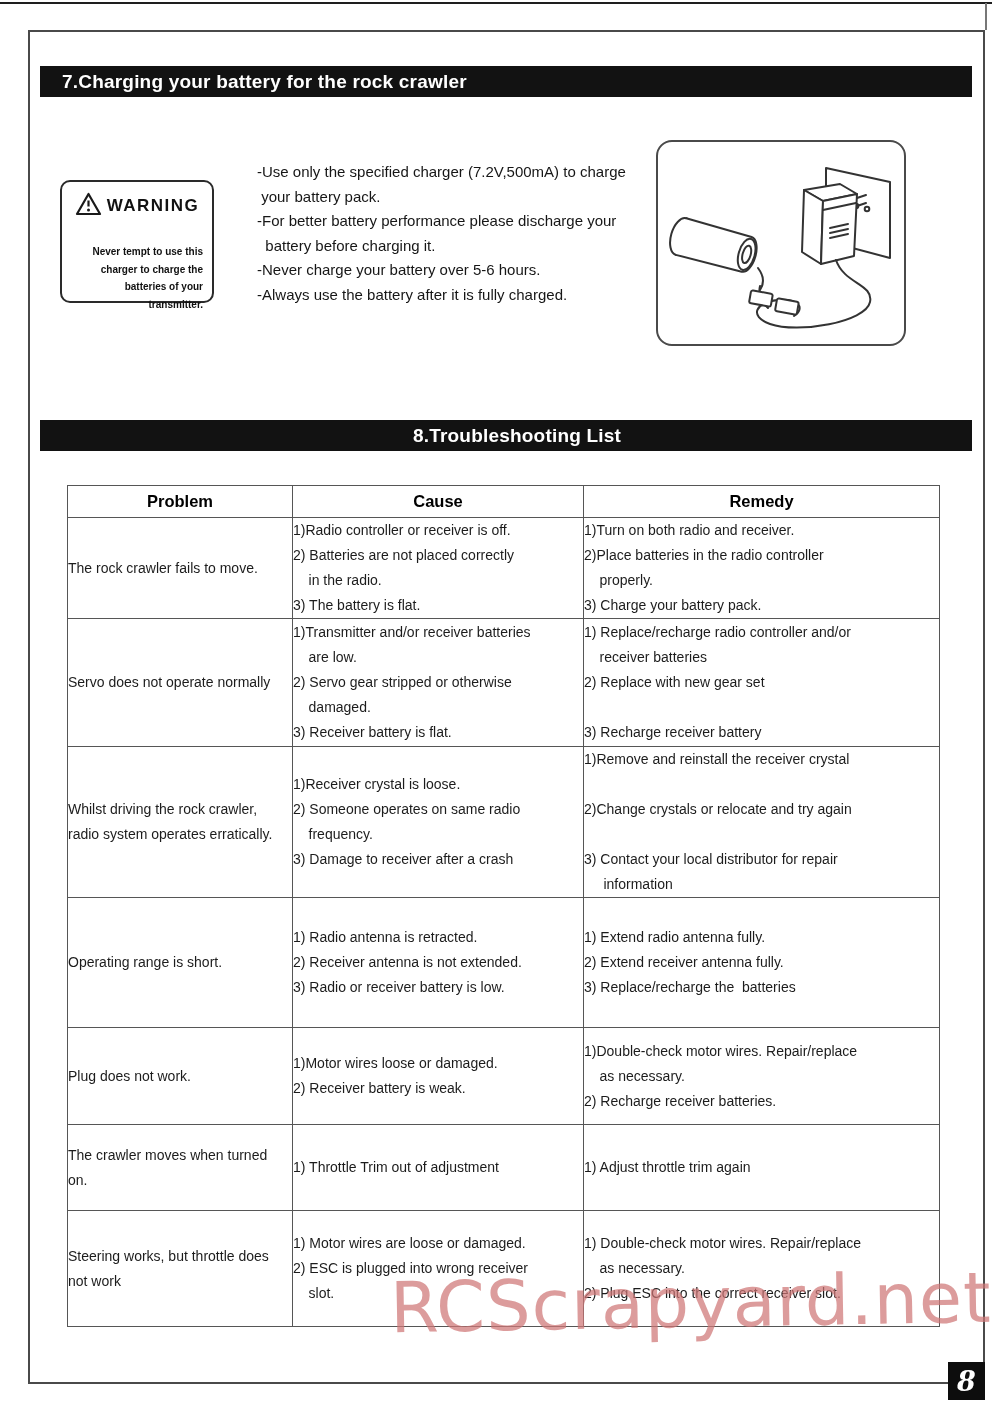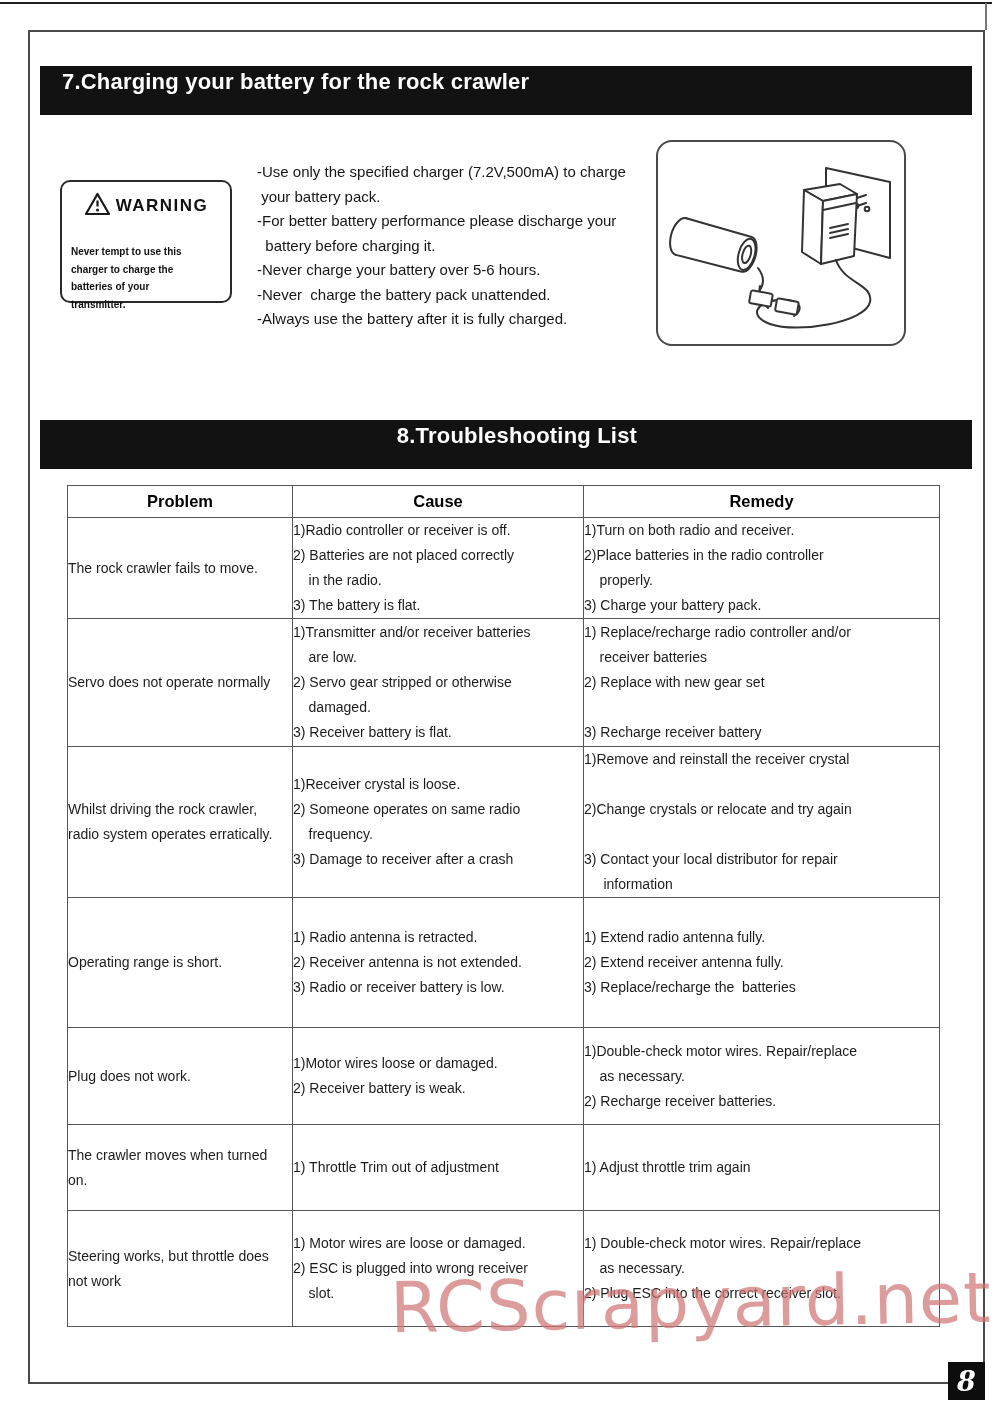--- a/index.html
+++ b/index.html
@@ -7,31 +7,32 @@
     position:relative; width:1000px; height:1412px; background:#ffffff;
     font-family:"Liberation Sans", sans-serif; color:#1c1c1c; overflow:hidden;
   }
   .scan-top { position:absolute; left:0; top:2px; width:992px; height:2px; background:#1e1e1e; }
   .scan-right { position:absolute; left:985px; top:3px; width:2px; height:27px; background:#777; }
   .frame {
     position:absolute; left:28px; top:30px; width:953px; height:1350px;
     border:2px solid #4a4a4a; background:#fff;
   }
   .bar {
-    position:absolute; left:40px; width:932px; height:49px; background:#121212;
-    color:#ffffff; font-size:22px; font-weight:700; line-height:31px;
+    position:absolute; left:40px; width:932px; height:31px; background:#121212;
+    color:#ffffff; font-size:19px; font-weight:700; line-height:31px;
     padding-left:22px; box-sizing:border-box; letter-spacing:0.2px;
   }
   .bar7 { top:66px; }
   .bar8 { top:420px;text-align:center; }
 
   .warning-box {
-    position:absolute; left:60px; top:180px; width:172px; height:123px;
+    position:absolute; left:60px; top:180px; width:154px; height:123px;
     border:2px solid #2a2a2a; border-radius:10px; box-sizing:border-box;
     padding:8px 9px 0 9px;
+    text-align:right;
   }
   .warning-head { display:flex; align-items:center; justify-content:center; gap:5px; margin-top:2px; }
   .warning-label { font-size:17px; font-weight:700; letter-spacing:1.5px; color:#111; }
   .warning-text {
     margin-top:23px; font-size:10px; font-weight:700; line-height:17.5px;
     white-space:pre-line; color:#111;
   }
 
   .notes { position:absolute; left:257px; top:160px; width:405px; }
   .note { font-size:15px; line-height:24.5px; white-space:pre-wrap; color:#161616; }
@@ -91,21 +92,20 @@
 batteries of your
 transmitter.</div>
   </div>
 
   <div class="notes">
     <div class="note">-Use only the specified charger (7.2V,500mA) to charge
  your battery pack.</div>
     <div class="note">-For better battery performance please discharge your
   battery before charging it.</div>
     <div class="note">-Never charge your battery over 5-6 hours.</div>
-    <div class="note">-Never  charge the battery pack unattended.</div>
     <div class="note">-Always use the battery after it is fully charged.</div>
   </div>
 
   <div class="illus-box">
     <span>
       <svg width="246" height="202" viewBox="0 0 246 202">
         <g stroke="#333" fill="none" stroke-width="2" stroke-linejoin="round" stroke-linecap="round">
 
           <polygon points="168,26 232,40 232,116 168,99" fill="#fff"></polygon>
           <circle cx="198" cy="64" r="2.3"></circle>

